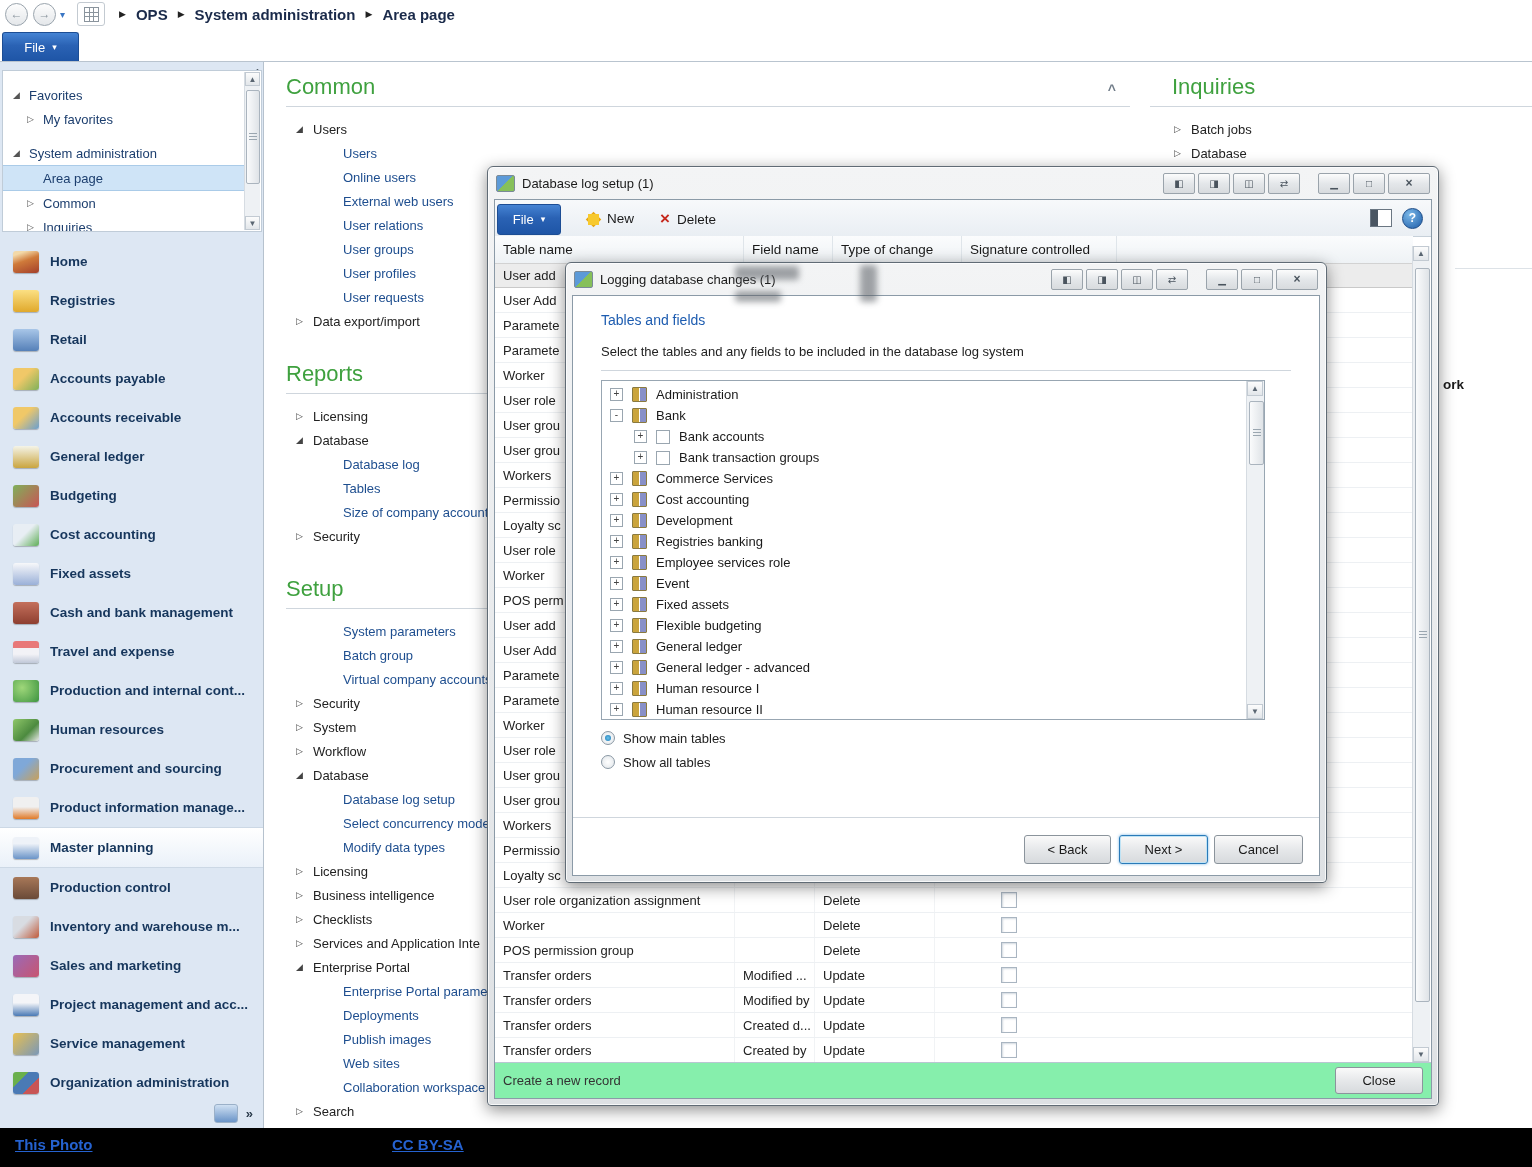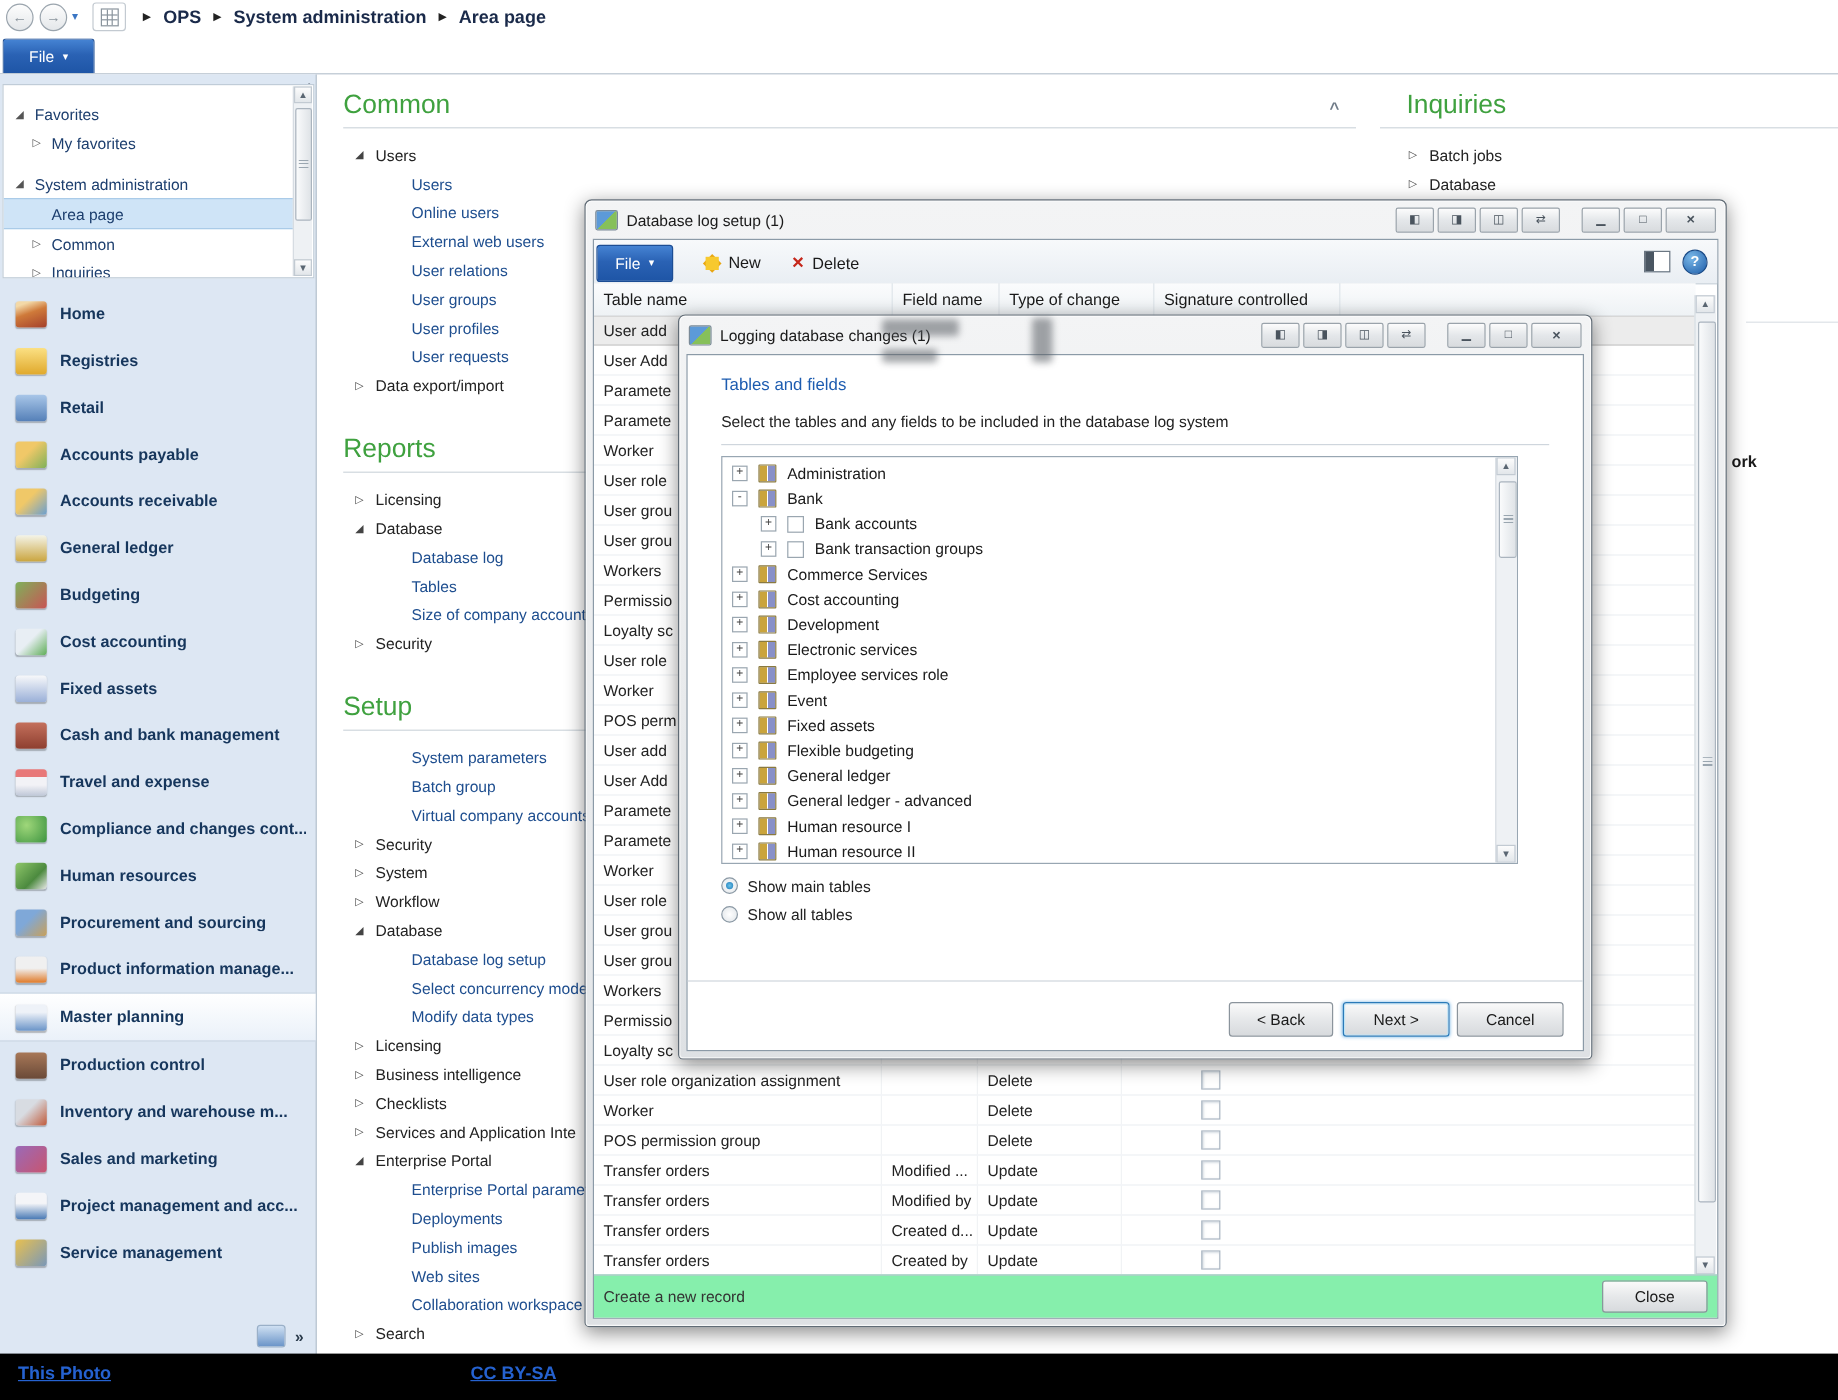--- a/index.html
+++ b/index.html
@@ -305,21 +305,21 @@
           <span class="mlabel" data-name="module-label">Cash and bank management</span>
         </div>
 
         <div class="mod" data-name="module-item">
           <span class="micon" data-name="travel-expense-icon"></span>
           <span class="mlabel" data-name="module-label">Travel and expense</span>
         </div>
 
         <div class="mod" data-name="module-item">
           <span class="micon" data-name="compliance-icon"></span>
-          <span class="mlabel" data-name="module-label">Compliance and changes cont...</span>
+          <span class="mlabel" data-name="module-label">Production and internal cont...</span>
         </div>
 
         <div class="mod" data-name="module-item">
           <span class="micon" data-name="human-resources-icon"></span>
           <span class="mlabel" data-name="module-label">Human resources</span>
         </div>
 
         <div class="mod" data-name="module-item">
           <span class="micon" data-name="procurement-icon"></span>
           <span class="mlabel" data-name="module-label">Procurement and sourcing</span>
@@ -353,20 +353,24 @@
         <div class="mod" data-name="module-item">
           <span class="micon" data-name="project-management-icon"></span>
           <span class="mlabel" data-name="module-label">Project management and acc...</span>
         </div>
 
         <div class="mod" data-name="module-item">
           <span class="micon" data-name="service-management-icon"></span>
           <span class="mlabel" data-name="module-label">Service management</span>
         </div>
 
+        <div class="mod" data-name="module-item">
+          <span class="micon" data-name="org-admin-icon"></span>
+          <span class="mlabel" data-name="module-label">Organization administration</span>
+        </div>
       </div>
     <div id="sidefoot" data-name="sidebar-footer">
       <span class="cfgicon" data-name="configure-buttons-icon"></span>
       <span class="more" data-name="more-buttons-icon">»</span>
     </div>
   </div>
 
   <div id="middle" data-name="area-page-main-column">
     <div class="inner">
       <div class="section-title" style="margin-top:12px;" data-name="section-title-common">Common</div>
@@ -978,21 +982,21 @@
               <span class="texp" data-name="tree-expander-box"><i>+</i></span>
 
               <span class="books" data-name="table-group-icon"></span>
               <span class="tlabel" data-name="table-tree-label">Development</span>
             </div>
 
             <div class="twig" data-name="table-tree-item">
               <span class="texp" data-name="tree-expander-box"><i>+</i></span>
 
               <span class="books" data-name="table-group-icon"></span>
-              <span class="tlabel" data-name="table-tree-label">Electronic services</span>
+              <span class="tlabel" data-name="table-tree-label">Registries banking</span>
             </div>
 
             <div class="twig" data-name="table-tree-item">
               <span class="texp" data-name="tree-expander-box"><i>+</i></span>
 
               <span class="books" data-name="table-group-icon"></span>
               <span class="tlabel" data-name="table-tree-label">Employee services role</span>
             </div>
 
             <div class="twig" data-name="table-tree-item">

